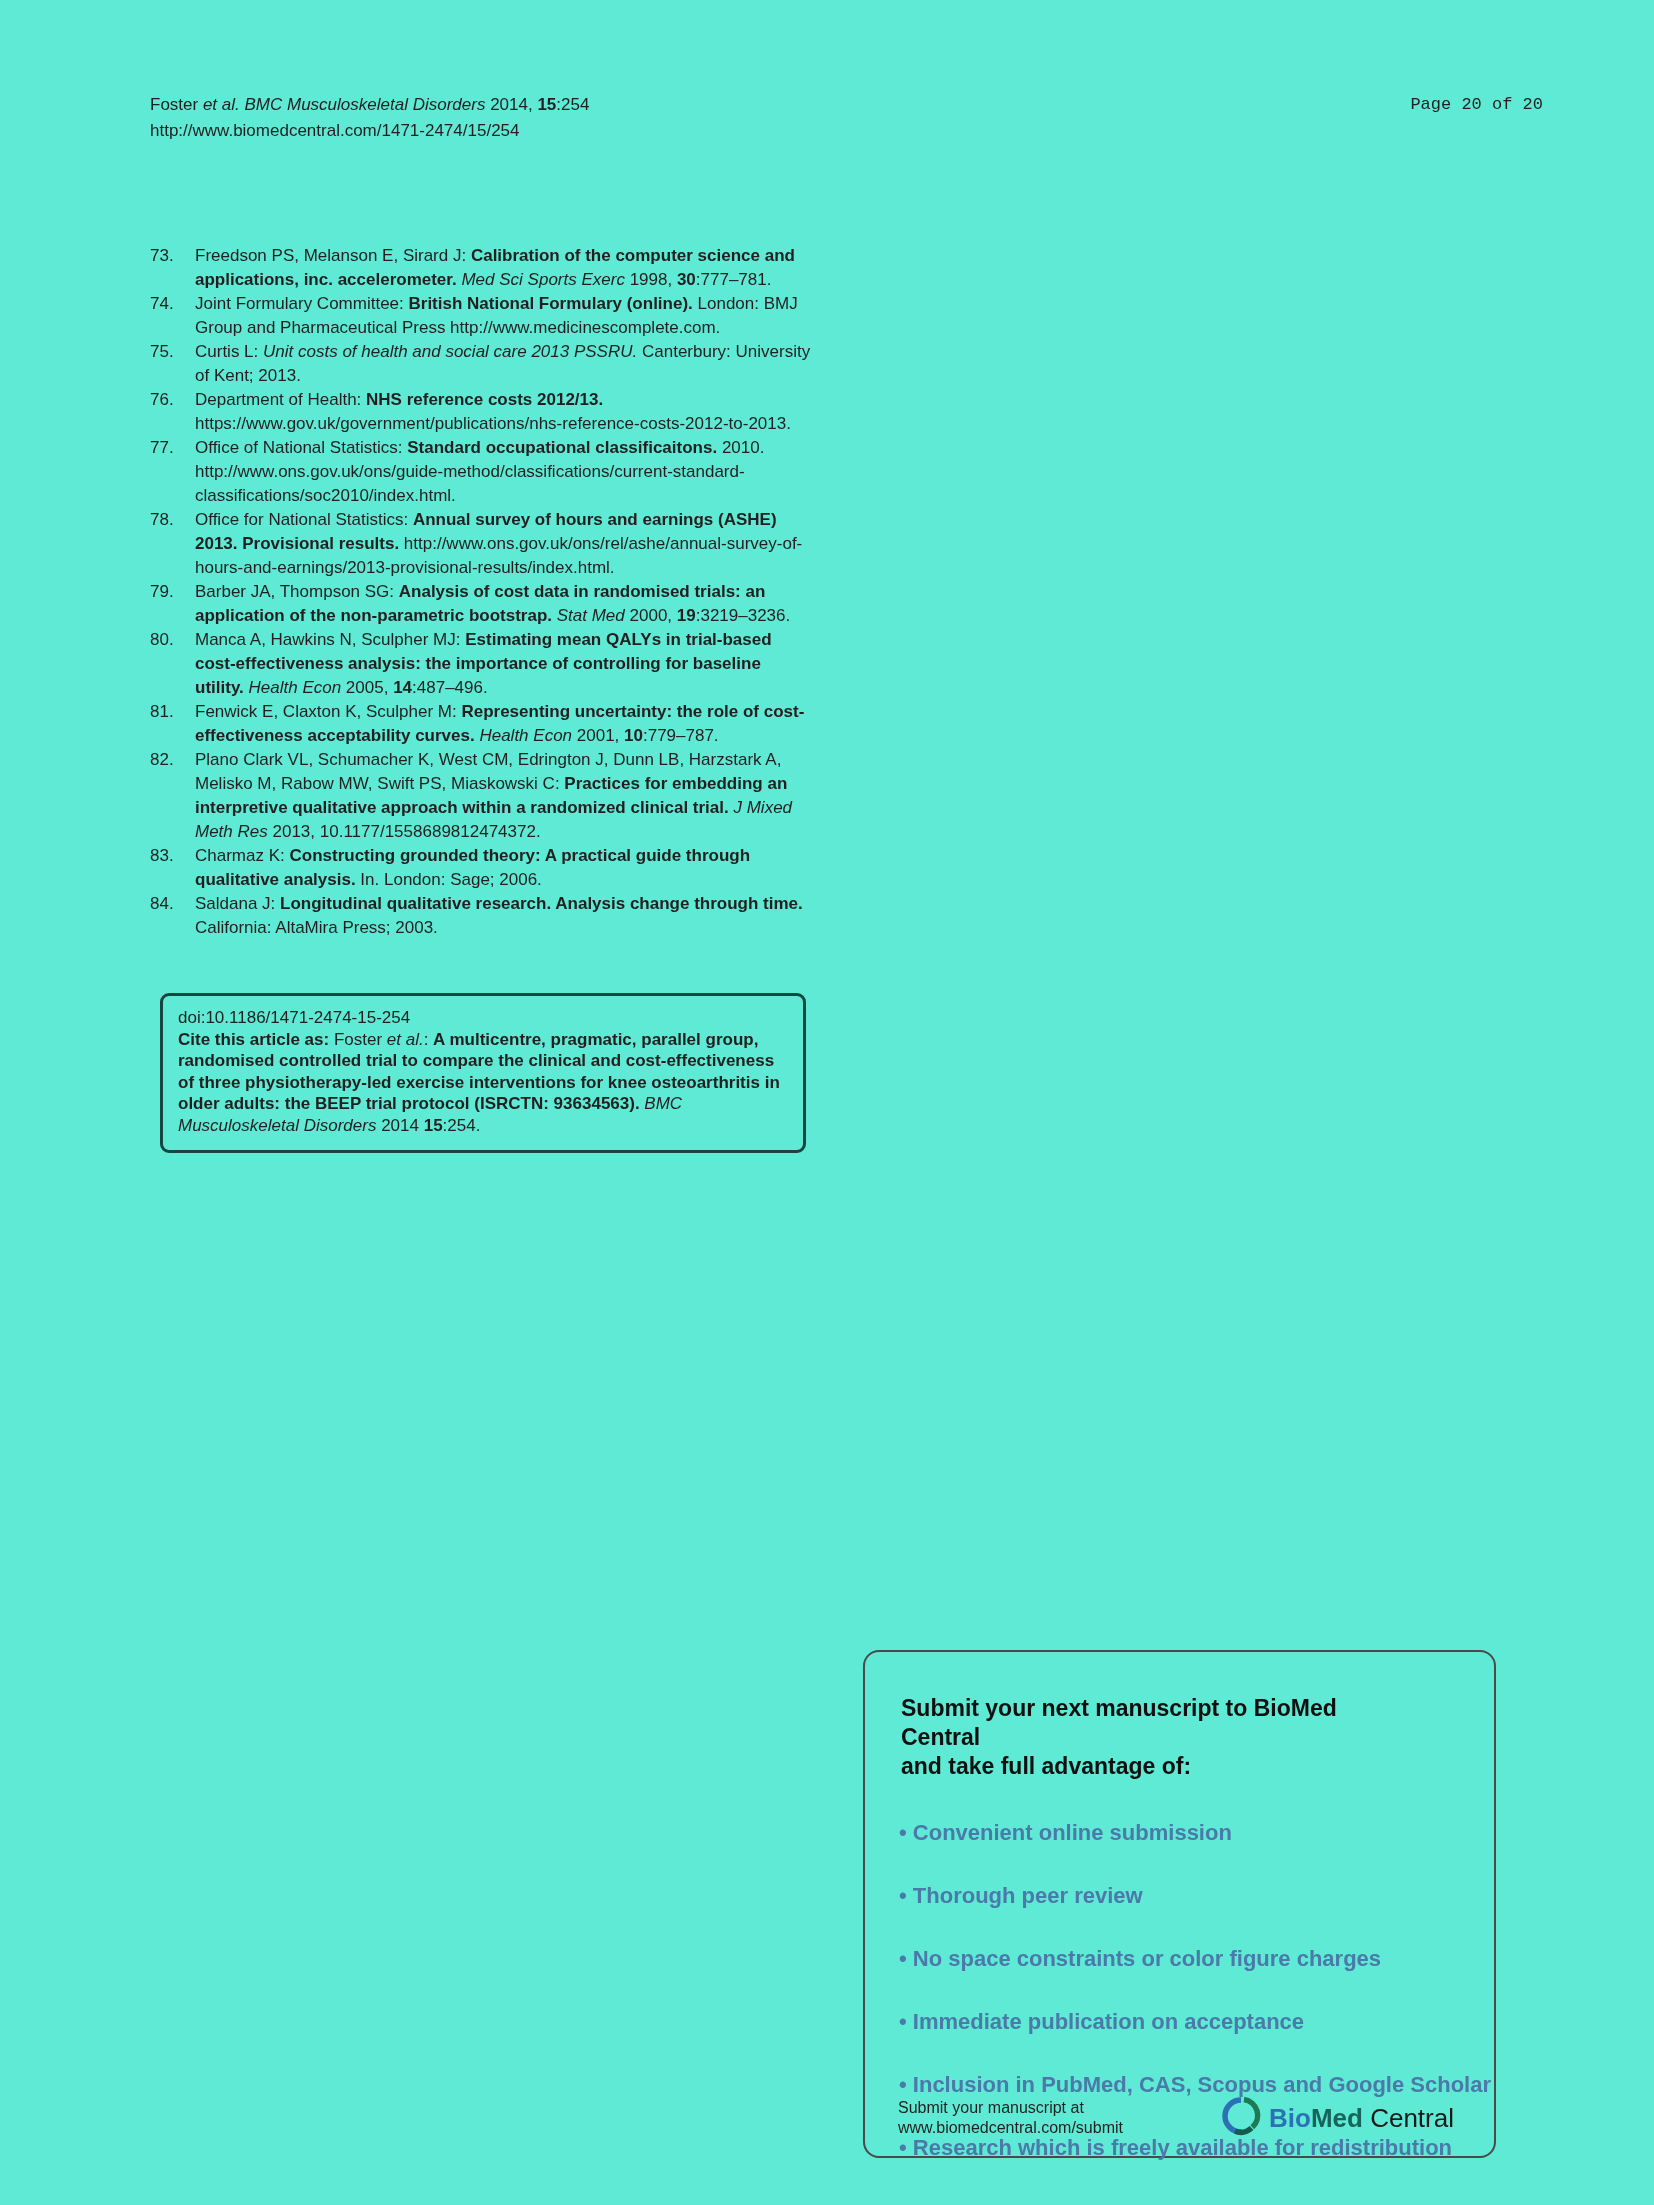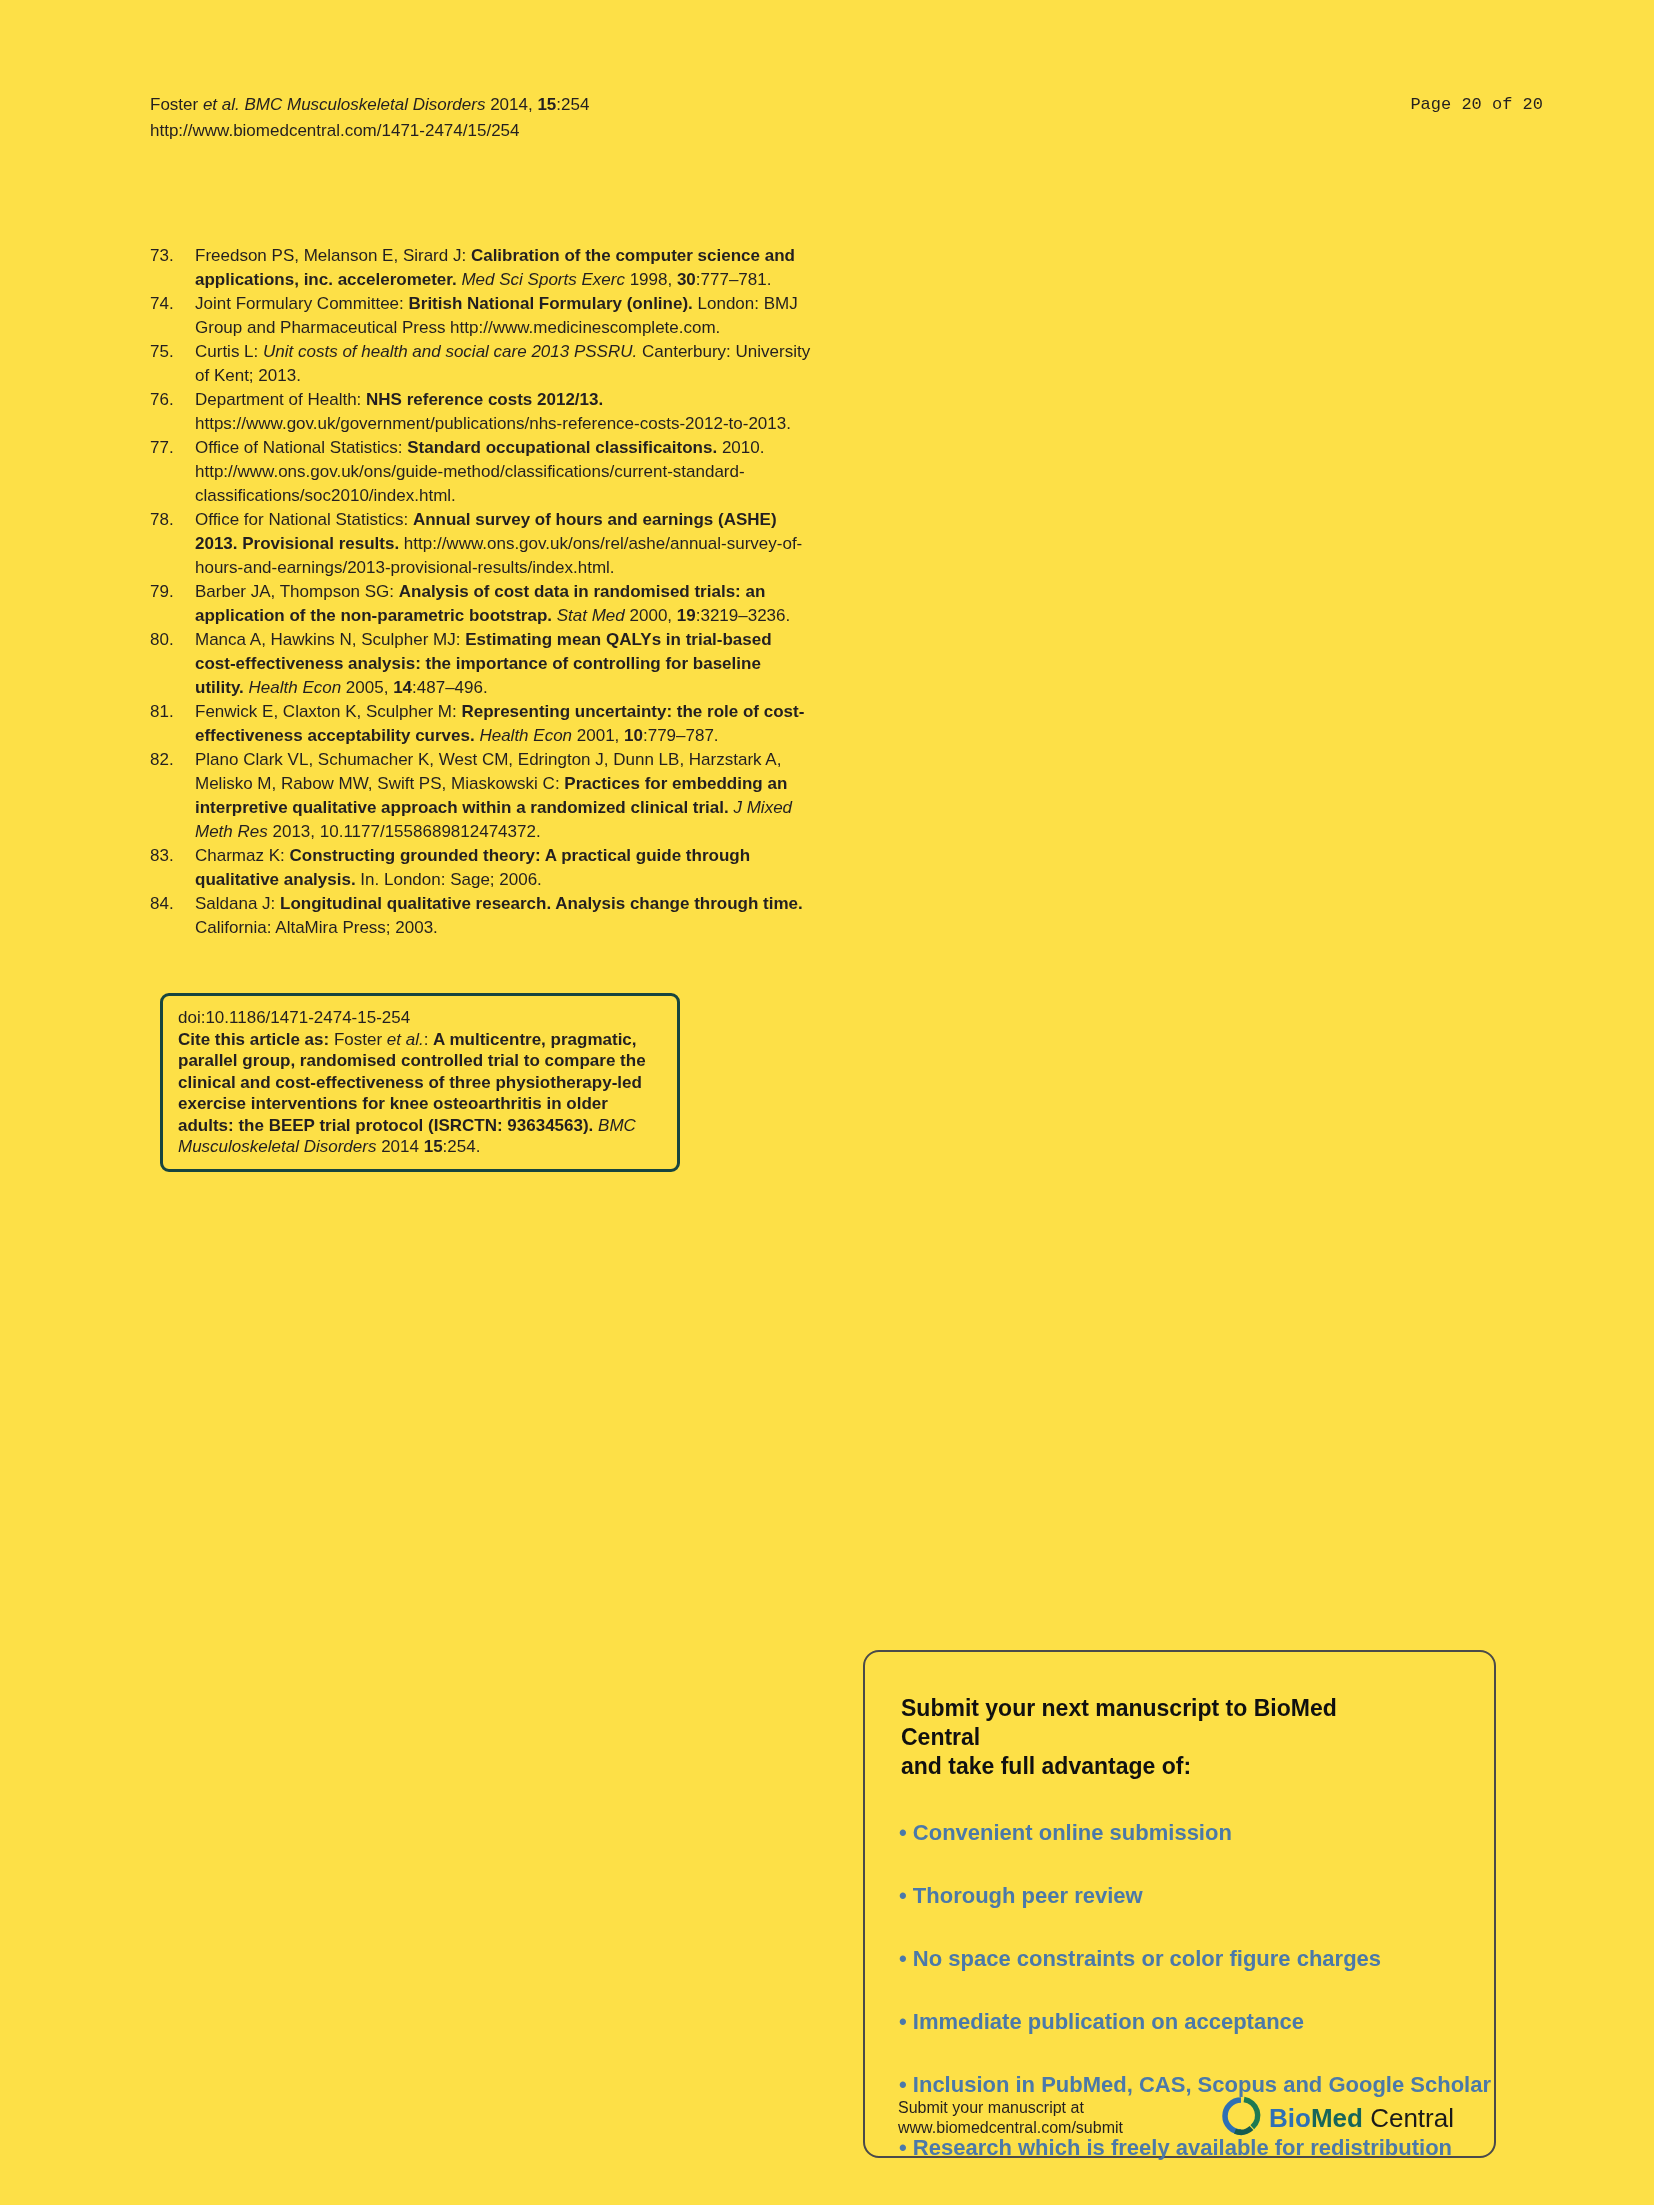--- a/index.html
+++ b/index.html
@@ -1,34 +1,34 @@
 <!DOCTYPE html>
 <html><head>
 <meta charset="utf-8">
 <style>
   html,body{margin:0;padding:0;background:#ffffff;}
   .page{
     position:relative;
     width:1654px;height:2205px;
-    background:#fde047;
+    background:#5eead4;
     font-family:"Liberation Sans", sans-serif;
     color:#231f20;
     overflow:hidden;
   }
   
   .hdr{position:absolute;left:150px;top:92px;font-size:17px;line-height:26px;}
   .hdr-page{position:absolute;top:92px;right:111px;font-size:17px;line-height:26px;text-align:right;font-family:Liberation Mono, monospace;}
   
   .refs{position:absolute;left:150px;top:244px;width:664px;font-size:17px;line-height:24px;}
   .ref{display:flex;}
   .ref-num{flex:0 0 45px;}
   .ref-body{flex:1;}
   
   .cite-box{
-    position:absolute;left:160px;top:993px;width:520px;min-height:160px;
+    position:absolute;left:160px;top:993px;width:646px;min-height:160px;
     box-sizing:border-box;border:3px solid #17453f;border-radius:9px;
     padding:11px 15px 11px 15px;font-size:17px;line-height:21.5px;
   }
   .cite-doi{display:block;}
   
   .ad-box{
     position:absolute;left:863px;top:1650px;width:633px;height:508px;
     box-sizing:border-box;border:2px solid #4a4a4a;border-radius:16px;
   }
   .ad-heading{margin:42px 0 0 36px;width:520px;font-size:23px;font-weight:bold;line-height:29px;color:#101010;}

